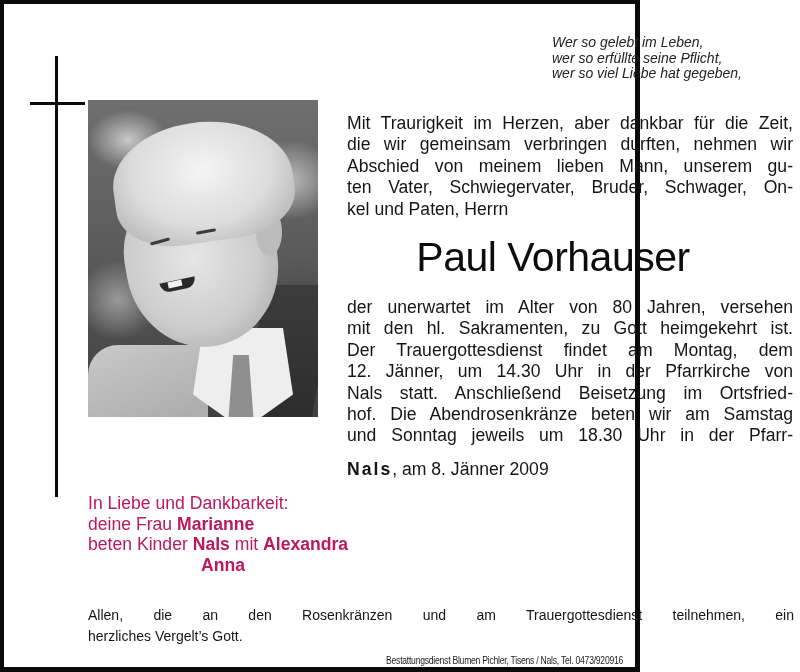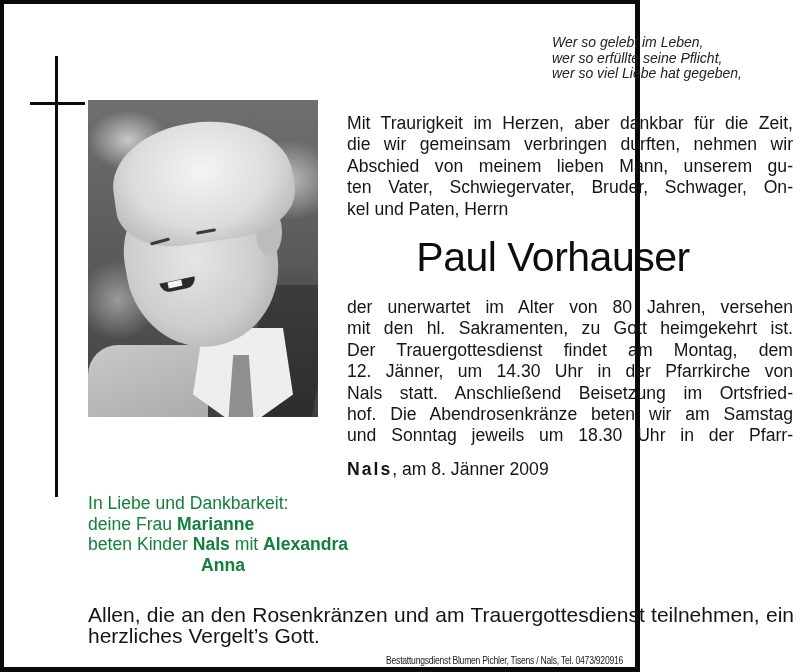--- a/index.html
+++ b/index.html
@@ -46,26 +46,26 @@
     .para div.last { text-align-last: left; }
     .para1 { top: 109px; }
     .para2 { top: 293px; }
 
     .name { left: 326px; top: 228px; width: 446px; text-align: center; font-weight: normal;
             font-size: 41px; line-height: 50px; letter-spacing: -0.5px; color: #0c0c0c; }
 
     .place-date { left: 343px; top: 455px; font-size: 17.6px; line-height: 21.4px; white-space: nowrap; color: #151515; }
     .place-date .spaced { letter-spacing: 2px; font-weight: bold; }
 
-    .family { left: 84px; top: 489px; font-size: 17.6px; line-height: 20.7px; color: #15803d; }
+    .family { left: 84px; top: 489px; font-size: 17.6px; line-height: 20.7px; color: #be185d; }
     .family div { white-space: nowrap; }
     .family b { font-weight: bold; }
     .family .indent { padding-left: 113px; }
 
-    .thanks { left: 84px; top: 601px; width: 706px; font-size: 21px; line-height: 20.7px; color: #151515; }
+    .thanks { left: 84px; top: 601px; width: 706px; font-size: 14px; line-height: 20.7px; color: #151515; }
     .thanks div { white-space: nowrap; }
     .thanks .j { text-align: justify; text-align-last: justify; }
 
     .footer { right: 12px; top: 650px; font-size: 10.5px; line-height: 12px; color: #222;
               letter-spacing: -0.3px; white-space: nowrap; transform: scaleX(0.82); transform-origin: right center; }
   </style>
 </head>
 <body>
 
 <div class="frame">

